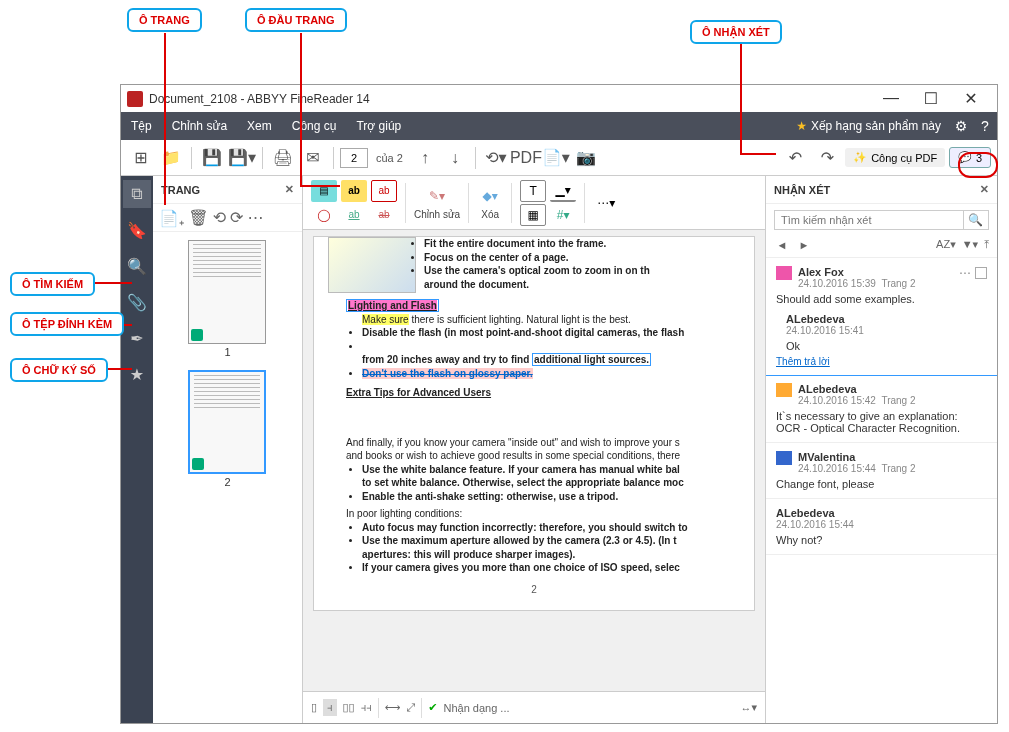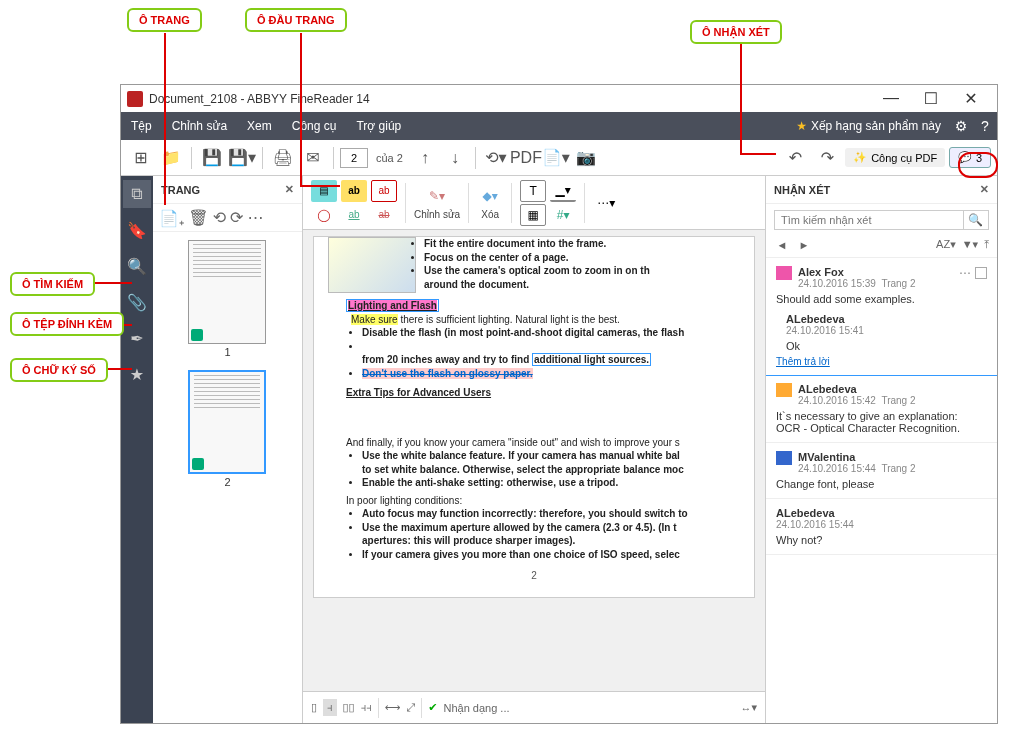--- a/index.html
+++ b/index.html
@@ -1,19 +1,19 @@
 <!DOCTYPE html>
 <html><head>
 <meta charset="utf-8">
 <style>
 * { box-sizing: border-box; margin: 0; padding: 0; font-family: "Segoe UI", Arial, sans-serif; }
 body { background: #fff; width: 1009px; height: 732px; position: relative; overflow: hidden; }
 
 
-.callout { position: absolute; border: 2px solid #84cc16; border-radius: 6px; background: #fff; padding: 4px 10px; font-size: 11px; font-weight: bold; color: #d00; text-align: center; z-index: 100; }
+.callout { position: absolute; border: 2px solid #0ea5e9; border-radius: 6px; background: #fff; padding: 4px 10px; font-size: 11px; font-weight: bold; color: #d00; text-align: center; z-index: 100; }
 .callout-line { position: absolute; background: #d00; z-index: 99; }
 
 
 .app-window { position: absolute; left: 120px; top: 84px; width: 878px; height: 640px; background: #fff; border: 1px solid #999; }
 .titlebar { height: 27px; background: #fff; display: flex; align-items: center; padding: 0 6px; }
 .titlebar .app-icon { width: 16px; height: 16px; background: #b22; margin-right: 6px; border-radius: 2px; }
 .titlebar .title { flex: 1; font-size: 12px; color: #333; }
 .winctl { display: flex; }
 .winctl span { width: 40px; text-align: center; font-size: 16px; color: #333; cursor: default; }
 
@@ -282,28 +282,28 @@
       <div class="doc-viewport">
         <div class="doc-page">
           <div class="pic"></div>
           <ul>
             <li>Fit the entire document into the frame.</li>
             <li>Focus on the center of a page.</li>
             <li><span>Use the camera's optical zoom to zoom in on th</span><br><span>around the document.</span></li>
           </ul>
           <div style="clear:both; height:6px;"></div>
           <div style="margin-left:18px;"><span class="hl-bluebox"><strong class="hl-pink">Lighting and Flash</strong></span></div>
-          <div style="margin-left:23px;"><span class="hl-y">Make sure</span><span> there is sufficient lighting. Natural light is the best.</span></div>
+          <div style="margin-left:34px;"><span class="hl-y">Make sure</span><span> there is sufficient lighting. Natural light is the best.</span></div>
           <ul>
             <li>Disable the flash (in most point-and-shoot digital cameras, the flash</li>
             <li><br><span>from 20 inches away and try to find </span><span class="hl-bluebox">additional light sources.</span></li>
             <li><span class="under-blue strike-red">Don't use the flash on glossy paper.</span></li>
           </ul>
           <div style="margin-left:18px; margin-top:6px;"><strong>Extra Tips for Advanced Users</strong></div>
-          <div style="margin-left:18px;margin-top:36px;"><span>And finally, if you know your camera "inside out" and wish to improve your s</span><br></div>
+          <div style="margin-left:18px;margin-top:36px;"><span>And finally, if you know your camera "inside out" and wish to improve your s</span><br><span>and books or wish to achieve good results in some special conditions, there</span></div>
           <ul>
             <li><span>Use the white balance feature. If your camera has manual white bal</span><br><span>to set white balance. Otherwise, select the appropriate balance moc</span></li>
             <li>Enable the anti-shake setting: otherwise, use a tripod.</li>
           </ul>
           <div style="margin-left:18px; margin-top:4px;">In poor lighting conditions:</div>
           <ul>
             <li>Auto focus may function incorrectly: therefore, you should switch to</li>
             <li><span>Use the maximum aperture allowed by the camera (2.3 or 4.5). (In t</span><br><span>apertures: this will produce sharper images).</span></li>
             <li>If your camera gives you more than one choice of ISO speed, selec</li>
           </ul>

